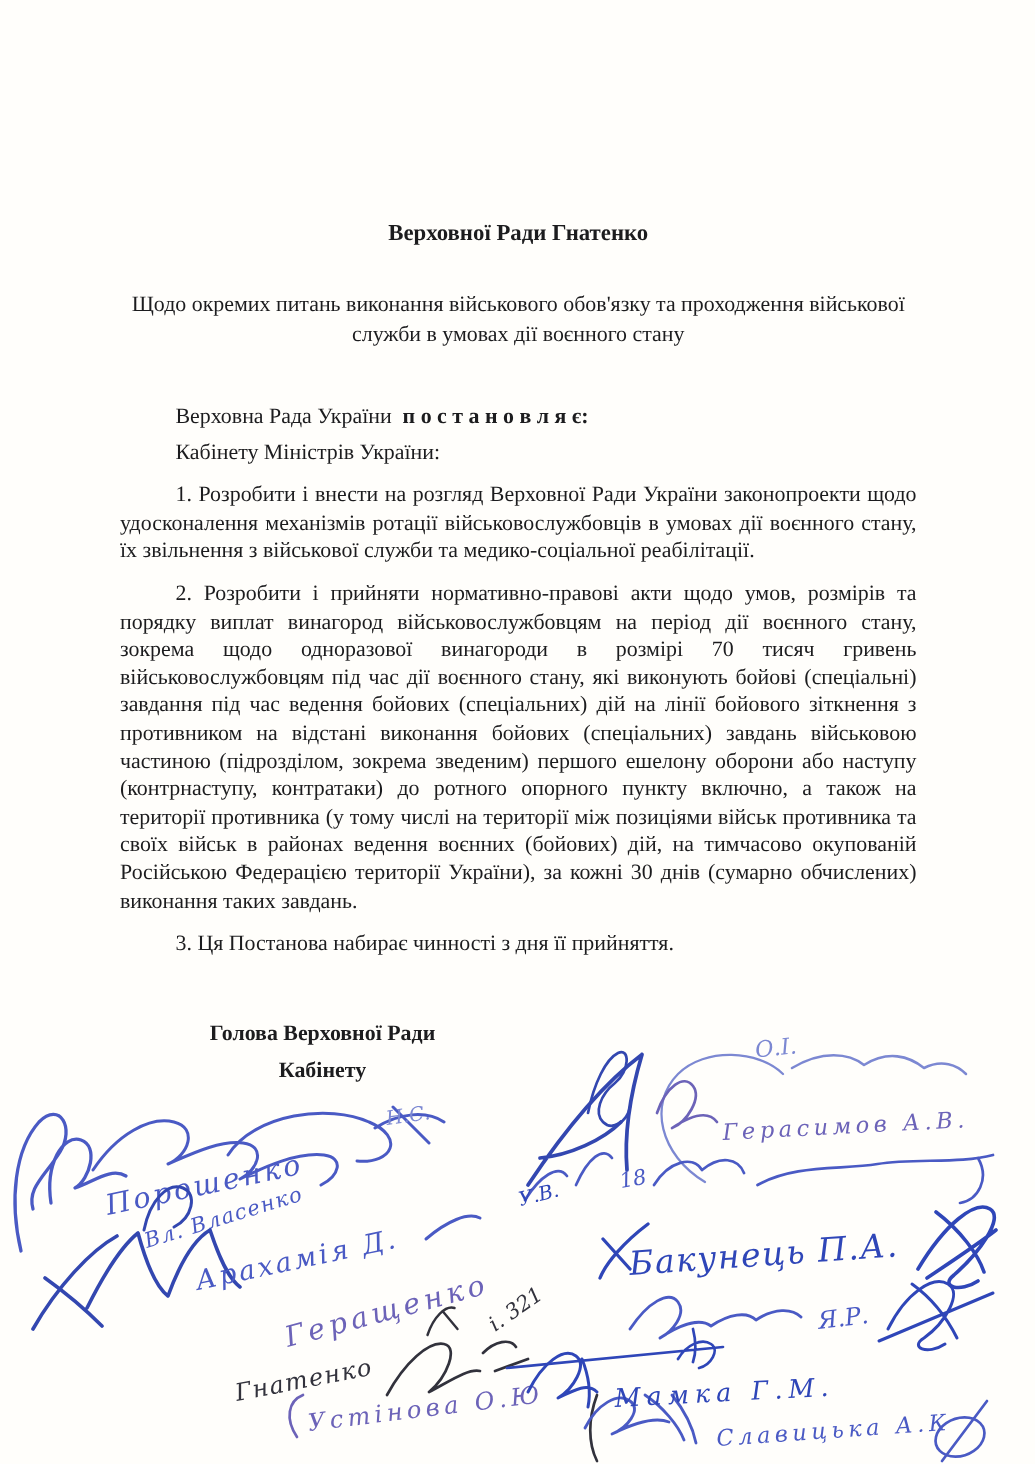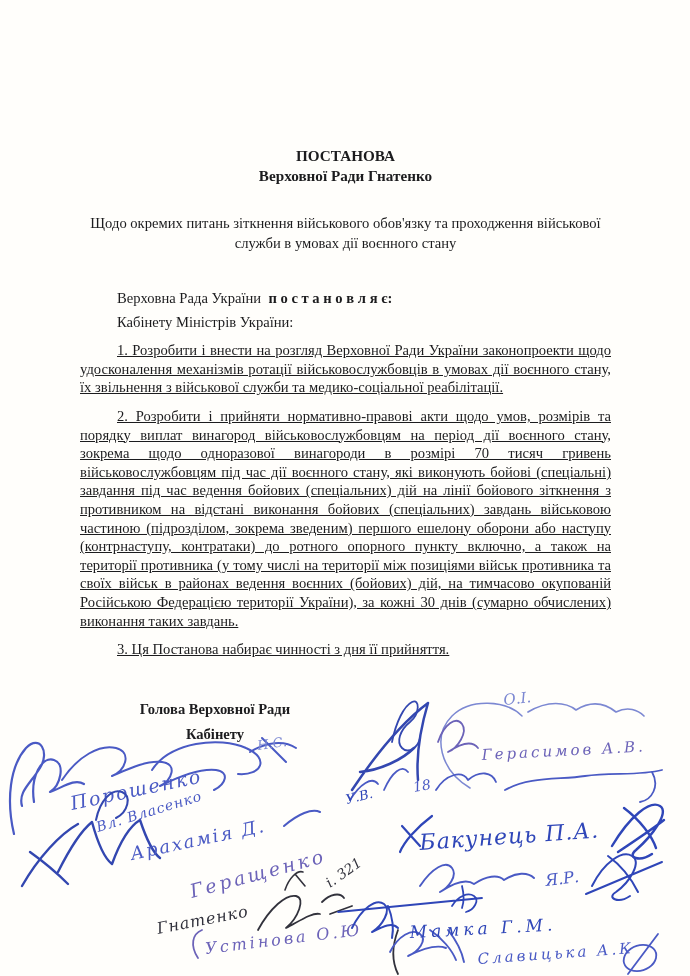--- a/index.html
+++ b/index.html
@@ -14,44 +14,43 @@
   .page{position:absolute;inset:0;background:#fffefb;}
   .doc{
     position:absolute;left:80px;top:146px;width:531px;
     font-size:14.6px;line-height:18.6px;text-align:justify;
   }
   .title-block{text-align:center;font-weight:bold;font-size:15.2px;line-height:20px;}
   .subject{text-align:center;margin-top:27px;line-height:20px;}
   .preamble{margin-top:36px;text-indent:37px;}
   .decree-bold{font-weight:bold;white-space:pre;}
   .addressee{margin-top:5px;text-indent:37px;}
-  p.body-para{margin:10px 0 0 0;text-indent:37px;text-decoration:underline;}
+  p.body-para{margin:10px 0 0 0;text-indent:37px;}
   .signatory{
     margin-top:42px;width:198px;margin-left:36px;
     text-align:center;font-weight:bold;font-size:14.6px;line-height:17px;
     text-align-last:center;
   }
   .signatory .line2{margin-top:8px;}
   .sig-overlay{position:absolute;left:0;top:688px;width:690px;height:288px;}
   .sig-text{font-family:"DejaVu Serif", serif;font-style:italic;}
   .flourish{fill:none;stroke-linecap:round;stroke-linejoin:round;}
 </style>
 </head>
 <body>
 
 <div class="page">
 
   <div class="doc">
 
     <div class="title-block">
-      <div>ПОСТАНОВА</div>
       <div>Верховної Ради Гнатенко</div>
     </div>
 
-    <div class="subject">Щодо окремих питань зіткнення військового обов'язку та проходження військової служби в умовах дії воєнного стану</div>
+    <div class="subject">Щодо окремих питань виконання військового обов'язку та проходження військової служби в умовах дії воєнного стану</div>
 
     <div class="preamble"><span>Верховна Рада України </span><span class="decree-bold"> п о с т а н о в л я є:</span></div>
 
     <div class="addressee">Кабінету Міністрів України:</div>
 
     <p class="body-para">1. Розробити і внести на розгляд Верховної Ради України законопроекти щодо удосконалення механізмів ротації військовослужбовців в умовах дії воєнного стану, їх звільнення з військової служби та медико-соціальної реабілітації.</p>
     <p class="body-para">2. Розробити і прийняти нормативно-правові акти щодо умов, розмірів та порядку виплат винагород військовослужбовцям на період дії воєнного стану, зокрема щодо одноразової винагороди в розмірі 70 тисяч гривень військовослужбовцям під час дії воєнного стану, які виконують бойові (спеціальні) завдання під час ведення бойових (спеціальних) дій на лінії бойового зіткнення з противником на відстані виконання бойових (спеціальних) завдань військовою частиною (підрозділом, зокрема зведеним) першого ешелону оборони або наступу (контрнаступу, контратаки) до ротного опорного пункту включно, а також на території противника (у тому числі на території між позиціями військ противника та своїх військ в районах ведення воєнних (бойових) дій, на тимчасово окупованій Російською Федерацією території України), за кожні 30 днів (сумарно обчислених) виконання таких завдань.</p>
     <p class="body-para">3. Ця Постанова набирає чинності з дня її прийняття.</p>
 
     <div class="signatory">

